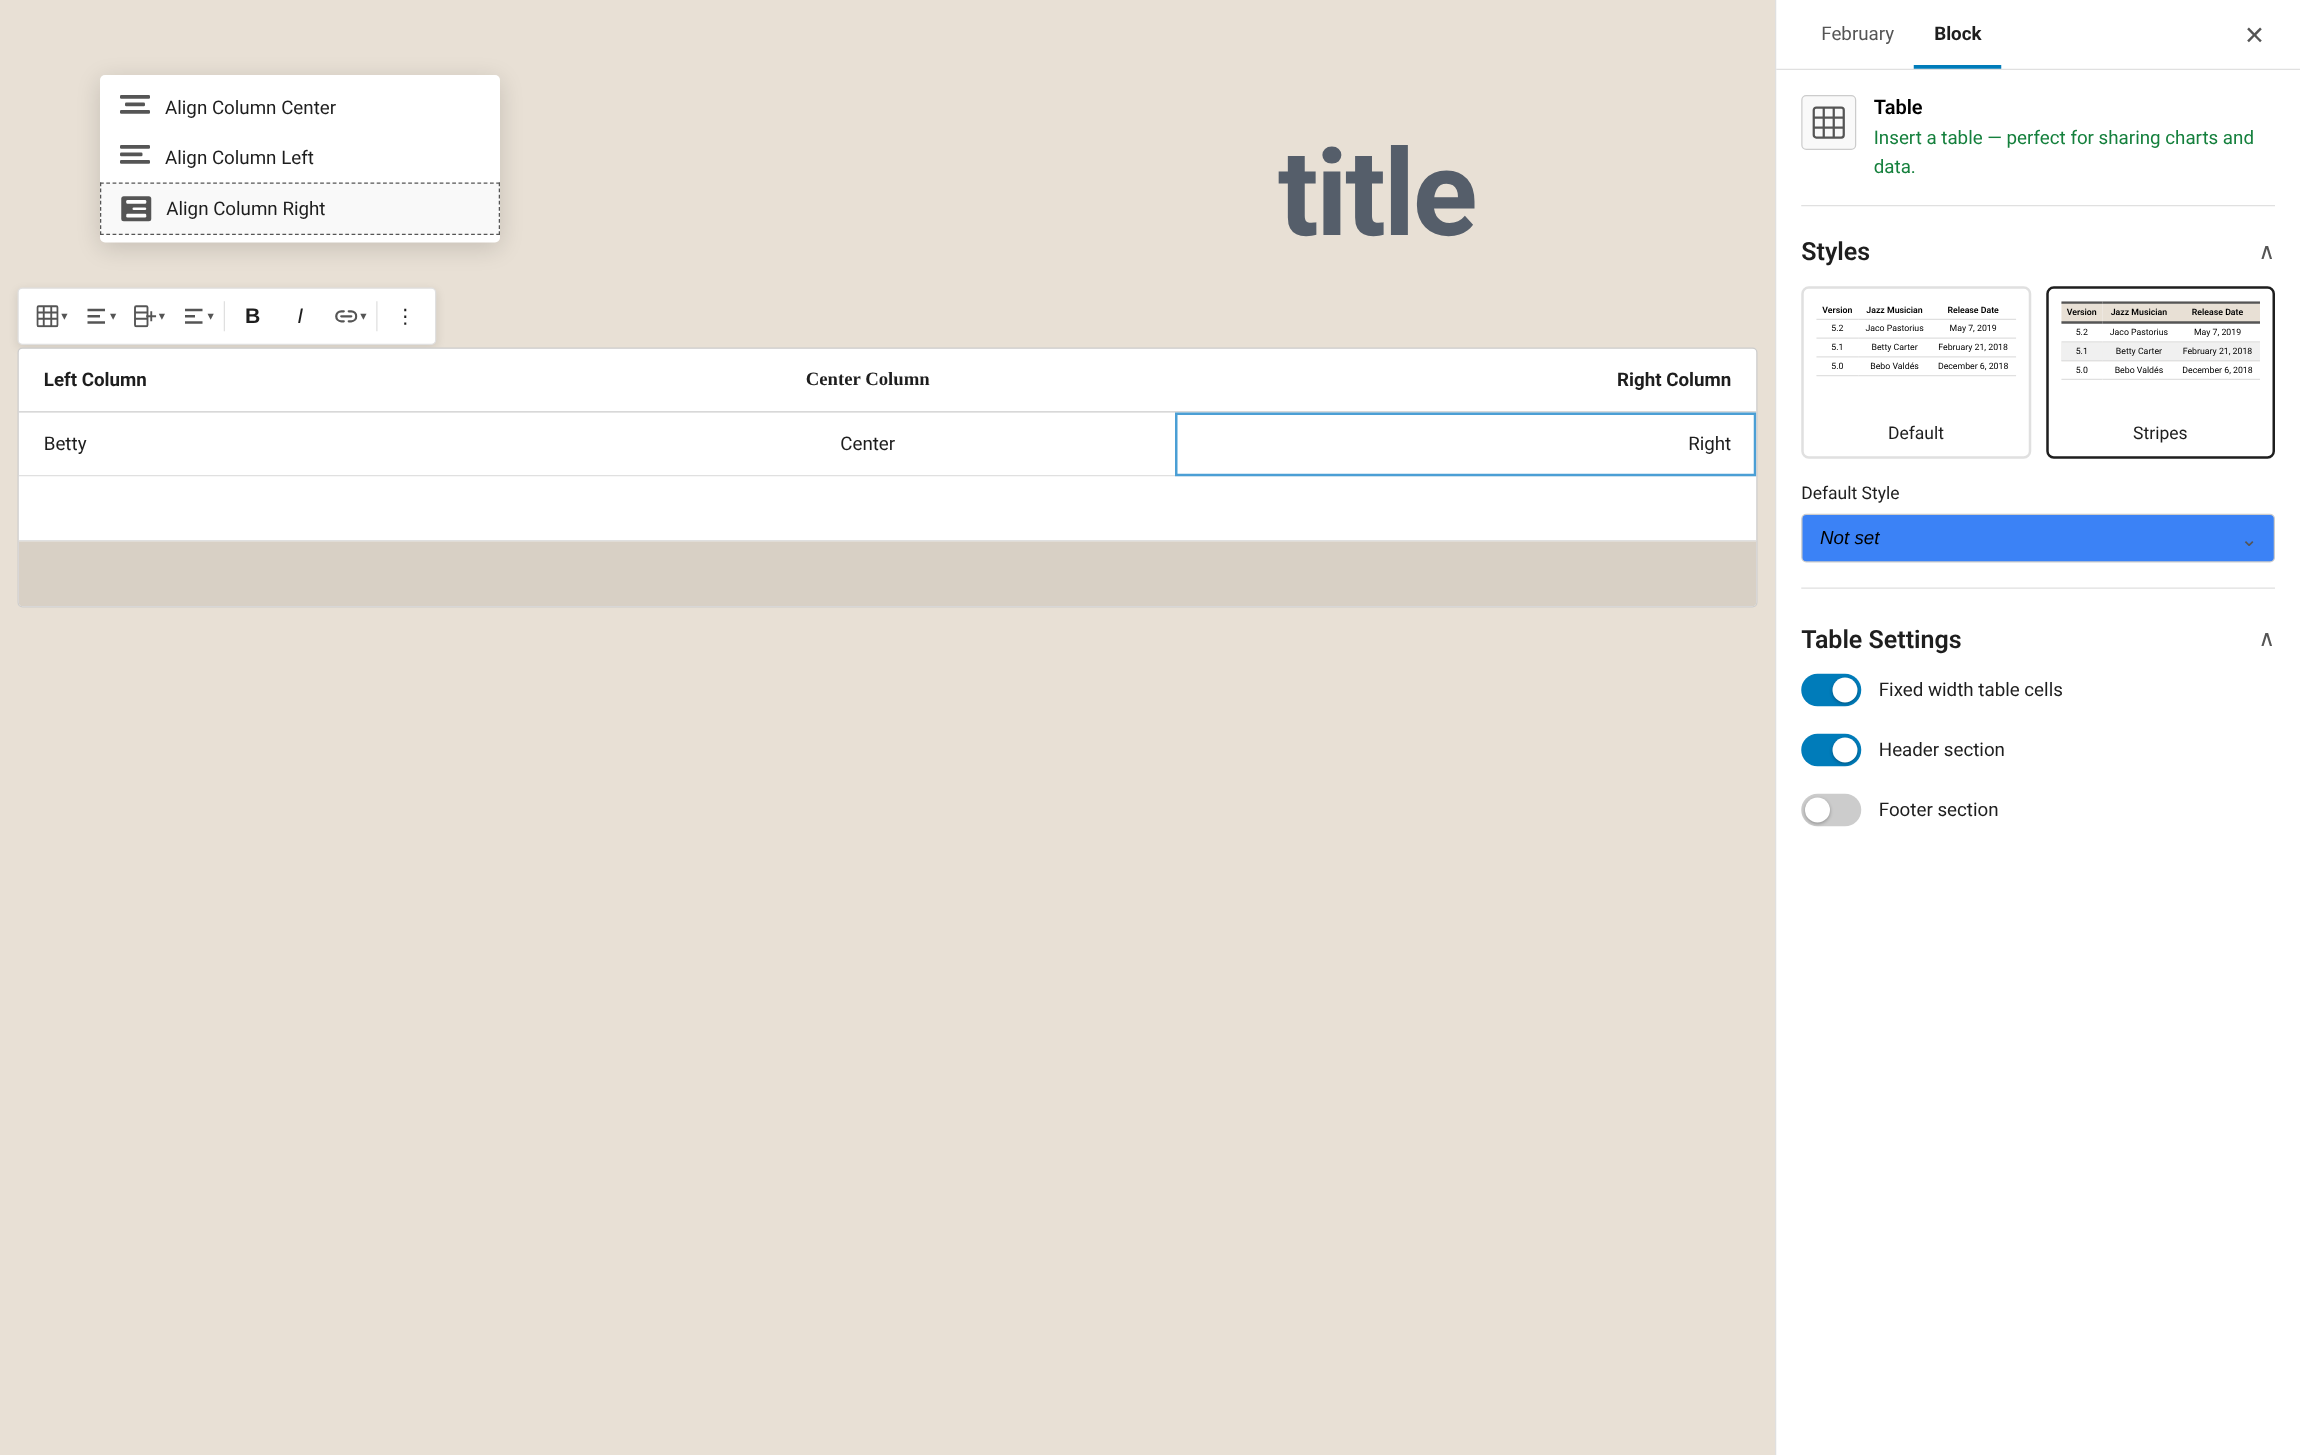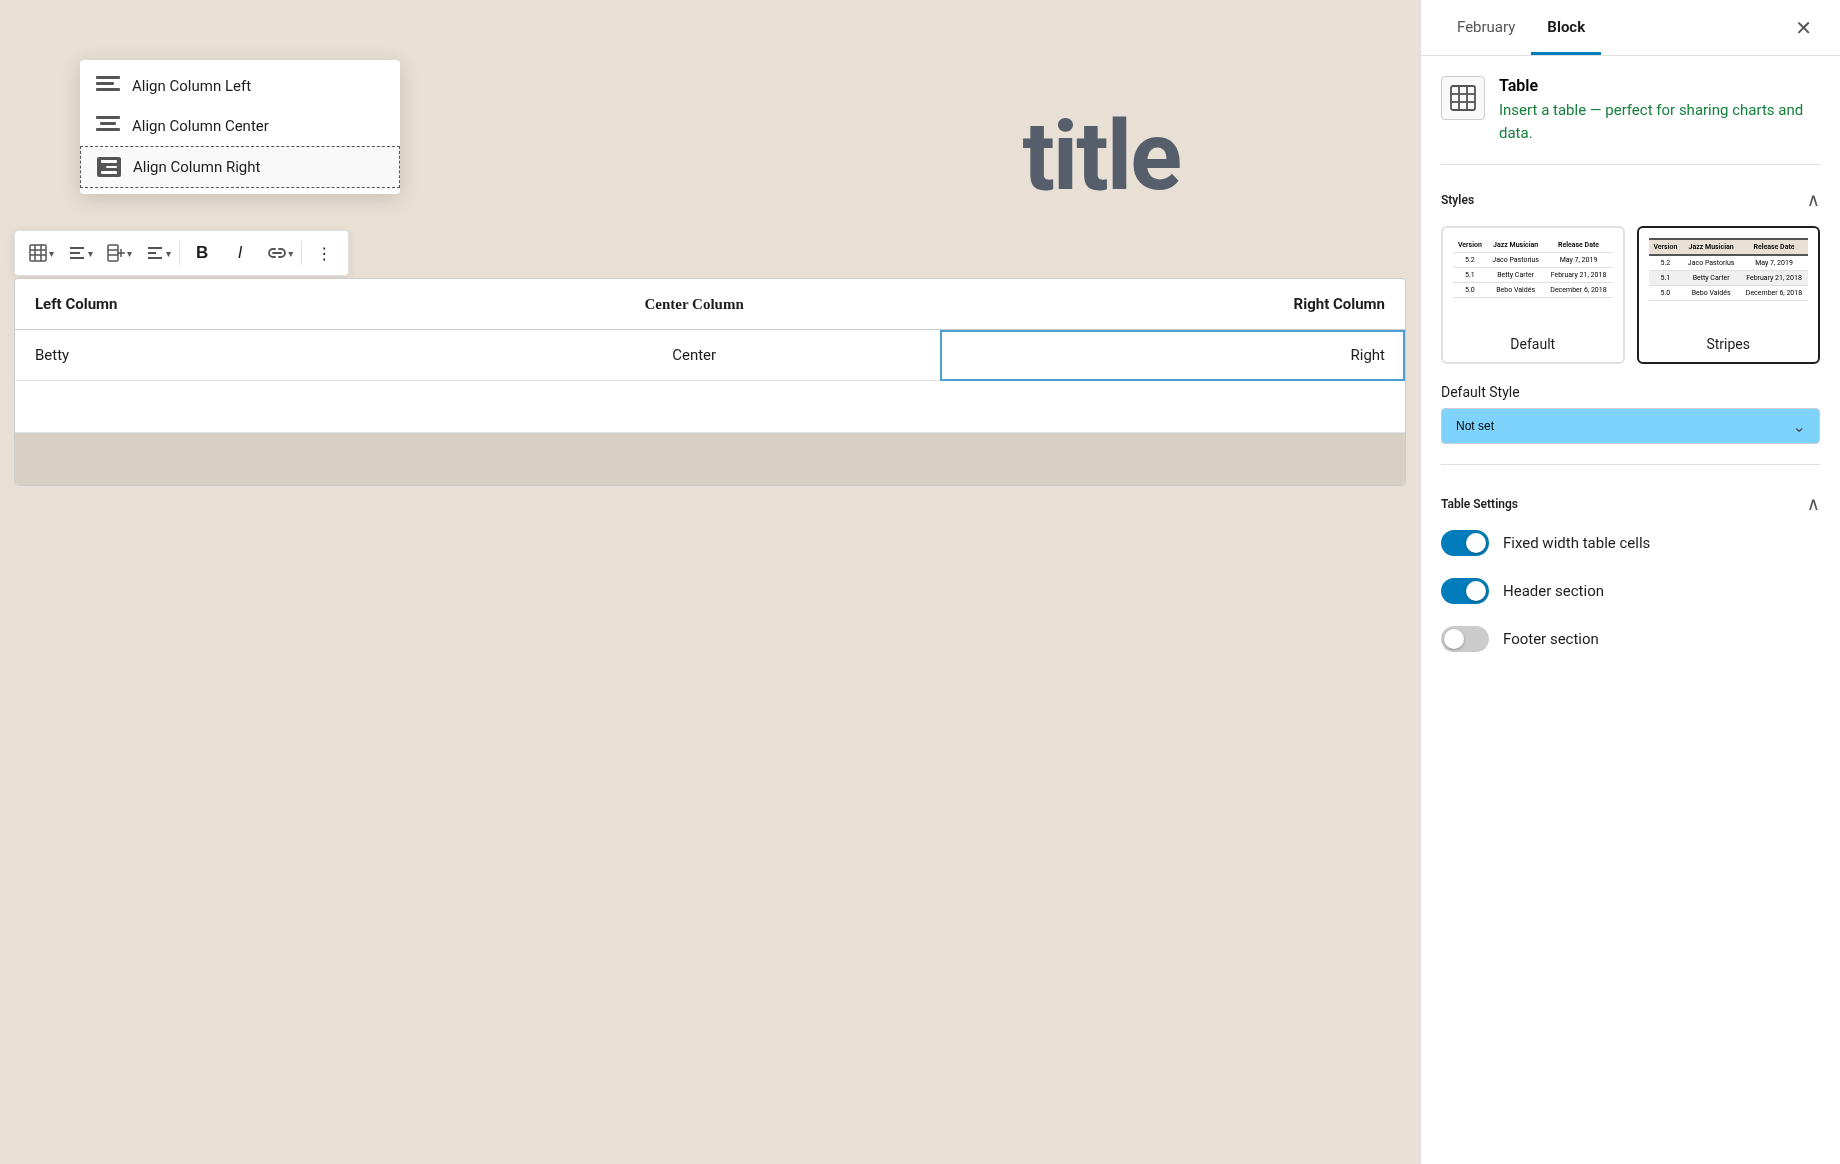--- a/index.html
+++ b/index.html
@@ -292,21 +292,21 @@
 
     
     .section-header {
       display: flex;
       align-items: center;
       justify-content: space-between;
       margin-bottom: 16px;
     }
 
     .section-title {
-      font-size: 12px;
+      font-size: 20px;
       font-weight: 600;
       color: #1e1e1e;
     }
 
     .section-toggle {
       font-size: 18px;
       cursor: pointer;
       color: #555;
     }
 
@@ -380,24 +380,25 @@
 
     .select-wrapper {
       position: relative;
     }
 
     .select-wrapper select {
       width: 100%;
       padding: 10px 14px;
       border: 1px solid #ccc;
       border-radius: 4px;
-      font-size: 12px;
+      font-size: 15px;
       appearance: none;
-      background: #7dd3fc;
+      background: #3b82f6;
       cursor: pointer;
+      font-style: italic;
     }
 
     .select-wrapper::after {
       content: '⌄';
       position: absolute;
       right: 14px;
       top: 50%;
       transform: translateY(-50%);
       font-size: 16px;
       color: #555;
@@ -457,34 +458,34 @@
       color: #1e1e1e;
     }
   </style>
 </head>
 <body>
 
 <div class="editor-area">
 
   <div class="dropdown-menu">
     <div class="dropdown-item">
+      <div class="menu-icon menu-icon-center">
+        <div class="line"></div>
+          <div class="line"></div>
+          <div class="line"></div>
+      </div>
+      <span>Align Column Center</span>
+    </div>
+    <div class="dropdown-item">
       <div class="menu-icon menu-icon-left">
         <div class="line"></div>
           <div class="line"></div>
           <div class="line"></div>
       </div>
       <span>Align Column Left</span>
-    </div>
-    <div class="dropdown-item">
-      <div class="menu-icon menu-icon-center">
-        <div class="line"></div>
-          <div class="line"></div>
-          <div class="line"></div>
-      </div>
-      <span>Align Column Center</span>
     </div>
     <div class="dropdown-item active">
       <div class="menu-icon menu-icon-right">
         <div class="line"></div>
           <div class="line"></div>
           <div class="line"></div>
       </div>
       <span>Align Column Right</span>
     </div>
   </div>

